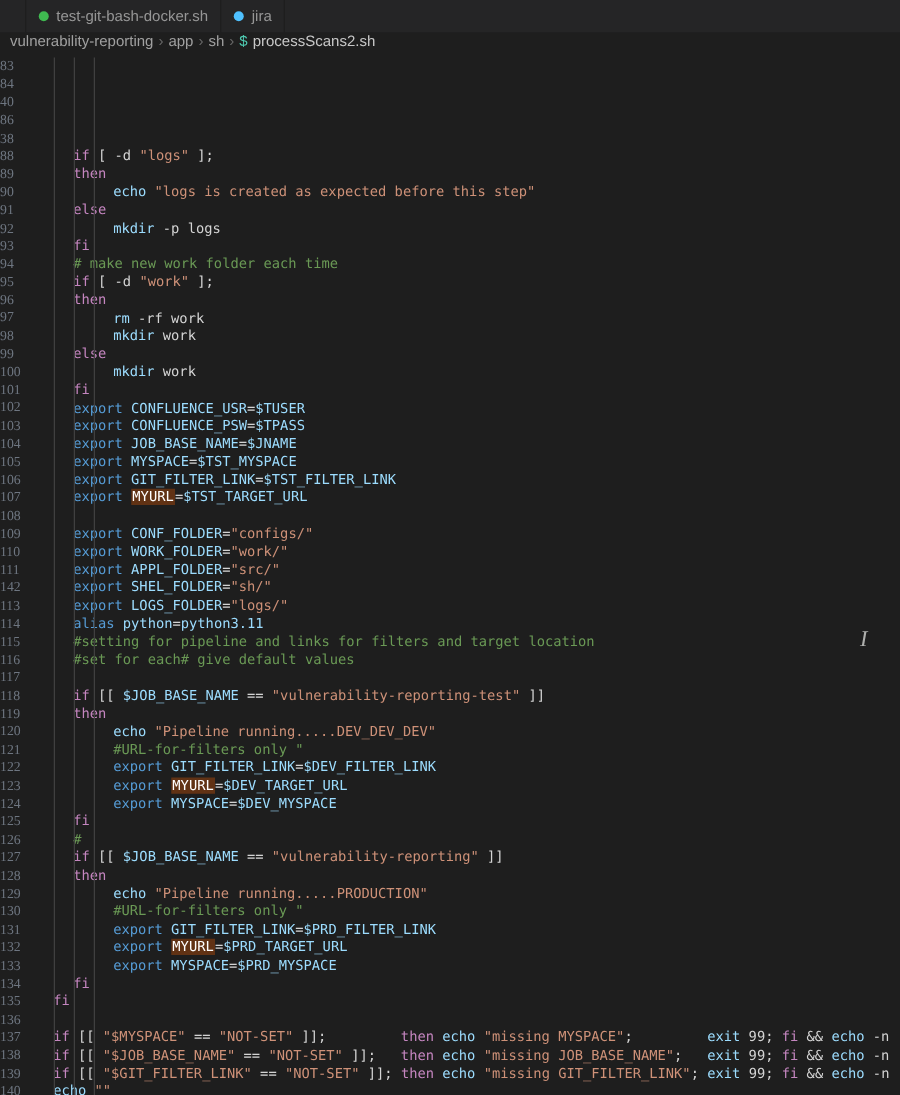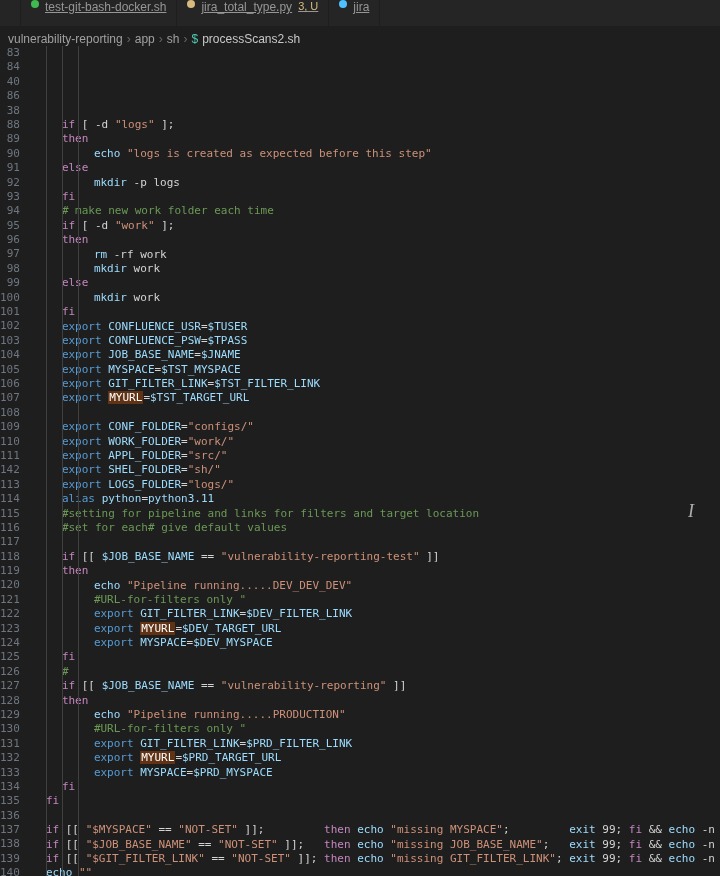--- a/index.html
+++ b/index.html
@@ -14,60 +14,59 @@
   .tab-bar {
     display: flex;
     background: #252526;
     height: 26px;
     align-items: center;
     overflow: hidden;
     font-family: -apple-system, "Segoe UI", sans-serif;
     font-size: 12px;
   }
   .tab {
-    display: flex; align-items: flex-start;
+    display: flex; align-items: center;
     padding: 0 10px; height: 100%;
     color: #969696;
     border-right: 1px solid #1e1e1e;
     white-space: nowrap;
     gap: 6px;
-    text-decoration: underline;
   }
   .dot { width: 8px; height: 8px; border-radius: 50%; }
   .dot.green  { background: #3fb950; }
   .dot.yellow { background: #d7ba7d; }
   .dot.blue   { background: #4fc1ff; }
   .mod { color: #d7ba7d; font-size: 11px; }
 
   .breadcrumbs {
-    display: flex; align-items: flex-end;
+    display: flex; align-items: flex-start;
     height: 20px;
     padding: 0 8px;
     font-family: -apple-system, "Segoe UI", sans-serif;
     font-size: 12px;
     color: #a0a0a0;
     background: #1e1e1e;
     gap: 4px;
   }
   .breadcrumbs .chev { color: #666; }
   .breadcrumbs .file { color: #c8c8c8; }
   .breadcrumbs .icon { color: #4ec9b0; }
 
   .editor {
     display: flex;
     height: calc(100% - 46px);
     line-height: 14.4px;
     position: relative;
   }
   .gutter {
     width: 40px;
-    text-align: right;
     padding-right: 10px;
     color: #6e7681;
     user-select: none;
+    font-family: Liberation Serif, serif;
   }
   .code {
     flex: 1;
     white-space: pre;
     position: relative;
   }
   .line { height: 14.4px; }
   .line .pad { display: inline-block; }
 
   .c-kw   { color: #c586c0; }
@@ -99,25 +98,20 @@
 </head>
 <body>
 
 <div class="tab-bar">
   <div class="tab">
     <span></span>
   </div>
   <div class="tab">
     <span class="dot green"></span>
     <span>test-git-bash-docker.sh</span>
-  </div>
-  <div class="tab">
-    <span class="dot yellow"></span>
-    <span>jira_total_type.py</span>
-    <span class="mod">3, U</span>
   </div>
   <div class="tab">
     <span class="dot blue"></span>
     <span>jira</span>
   </div>
 </div>
 
 <div class="breadcrumbs">
   <span>vulnerability-reporting</span>
   <span class="chev">›</span>

